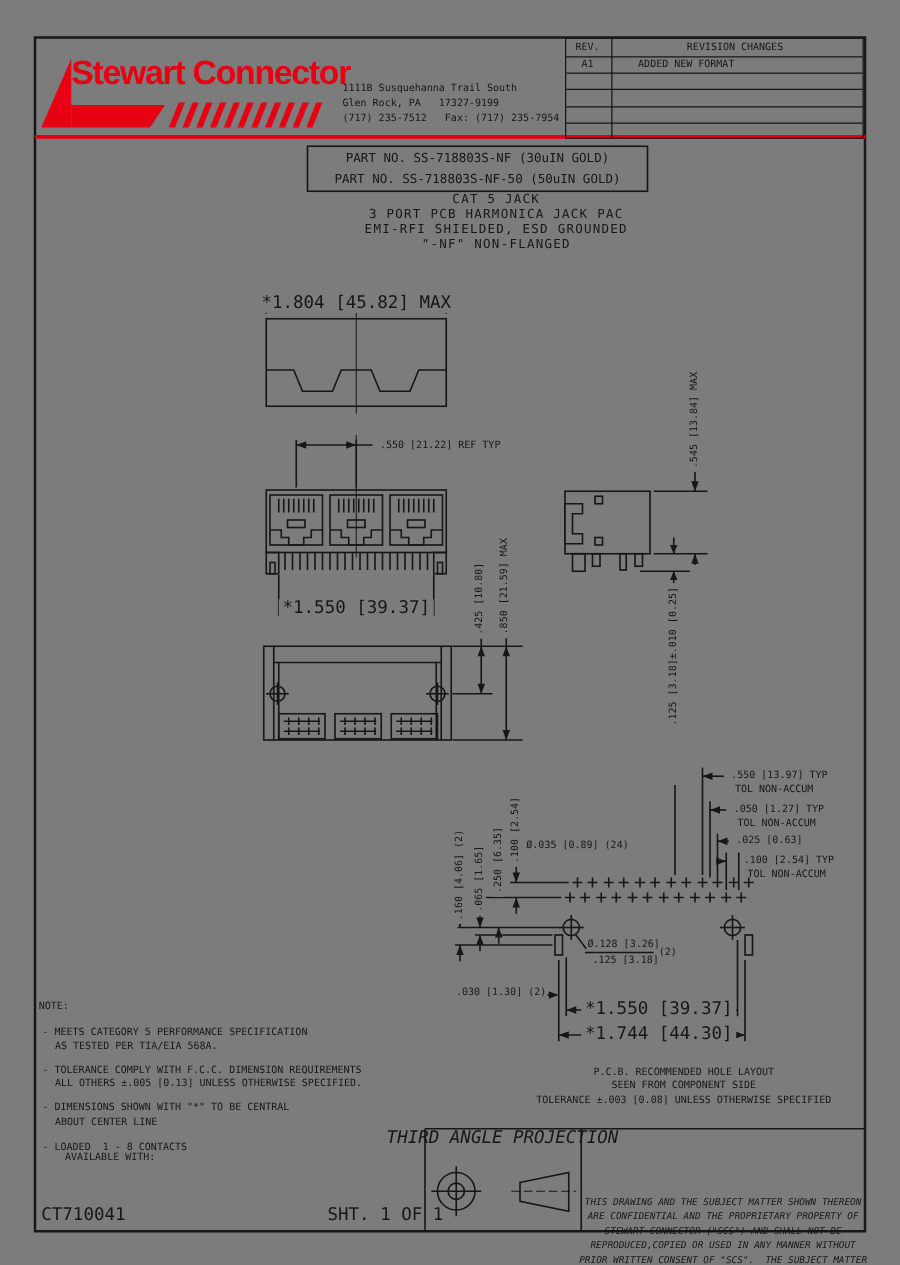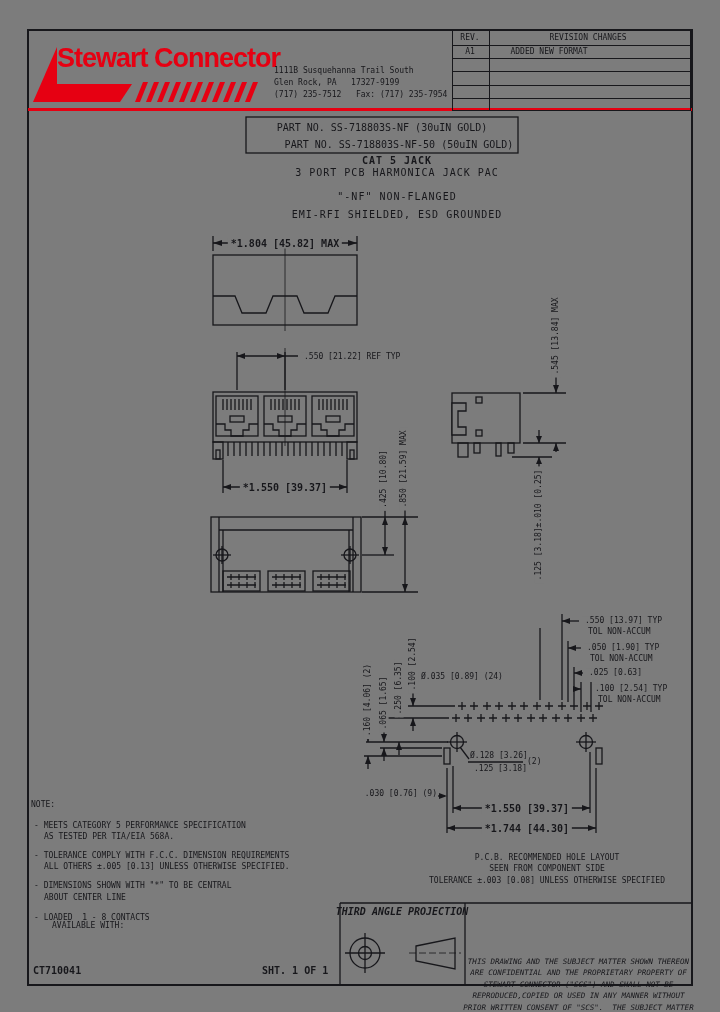--- a/index.html
+++ b/index.html
@@ -17,21 +17,21 @@
   svg .f{fill:var(--ink);stroke:none;}
   svg .red{fill:var(--red);stroke:none;}
   svg .cut{fill:var(--bg);stroke:var(--ink);stroke-width:1.3;}
   .L{position:absolute;z-index:2;white-space:pre;line-height:1.1;color:var(--ink);}
   .cc{transform:translate(-50%,-50%);}
   .lc{transform:translate(0,-50%);}
   .rc{transform:translate(-100%,-50%);}
   .rr{transform:translate(-50%,-50%) rotate(-90deg);}
   .bg{background:var(--bg);padding:0 3px;}
   .f8{font-size:8px;}
-  .f9{font-size:10px;font-weight:bold;}
+  .f9{font-size:14px;}
   .f10{font-size:10px;}
   .it{font-style:italic;}
   .ls1{letter-spacing:1px;}
   .logoTxt{font-family:"Liberation Sans",sans-serif;font-weight:bold;font-size:27px;
            letter-spacing:-1px;color:var(--red);}
   .revTable{position:absolute;left:452px;top:30px;width:239px;height:81px;z-index:2;
             border:1.4px solid var(--ink);box-sizing:border-box;}
   .revRow{box-sizing:border-box;border-bottom:1.2px solid var(--ink);width:100%;}
   .revDivider{position:absolute;left:36px;top:0;bottom:0;width:1.2px;background:var(--ink);}
   .legalBox{position:absolute;left:466px;top:904px;width:225px;height:96px;z-index:2;
@@ -280,50 +280,50 @@
     <div class="revRow" style="height:13.2px;"></div>
     <div class="revRow" style="height:13.2px;border-bottom:none;"></div>
     <div class="revDivider"></div>
   </div>
   <div class="L f8 cc" style="left:470px;top:38px;">REV.</div>
   <div class="L f8 cc" style="left:588px;top:38px;">REVISION CHANGES</div>
   <div class="L f8 cc" style="left:470px;top:52px;">A1</div>
   <div class="L f8 cc" style="left:549px;top:52px;">ADDED NEW FORMAT</div>
 
   <div class="L f10 cc" style="left:382px;top:127px;">PART NO. SS-718803S-NF (30uIN GOLD)</div>
-  <div class="L f10 cc" style="left:382px;top:144px;margin-left:17px;">PART NO. SS-718803S-NF-50 (50uIN GOLD)</div>
-  <div class="L f10 ls1 cc" style="left:397px;top:160px;font-weight:bold;">CAT 5 JACK</div>
+  <div class="L f10 cc" style="left:382px;top:144px;">PART NO. SS-718803S-NF-50 (50uIN GOLD)</div>
+  <div class="L f10 ls1 cc" style="left:397px;top:160px;">CAT 5 JACK</div>
   <div class="L f10 ls1 cc" style="left:397px;top:172px;">3 PORT PCB HARMONICA JACK PAC</div>
-  <div class="L f10 ls1 cc" style="left:397px;top:184px;margin-top:30px;">EMI-RFI SHIELDED, ESD GROUNDED</div>
+  <div class="L f10 ls1 cc" style="left:397px;top:184px;">EMI-RFI SHIELDED, ESD GROUNDED</div>
   <div class="L f10 ls1 cc" style="left:397px;top:196px;">"-NF" NON-FLANGED</div>
 
   <div class="L f9 cc bg" style="left:285px;top:243px;">*1.804 [45.82] MAX</div>
   <div class="L f8 lc bg" style="left:301px;top:357px;">.550 [21.22] REF TYP</div>
   <div class="L f9 cc bg" style="left:285px;top:487px;">*1.550 [39.37]</div>
   <div class="L f8 rr bg" style="left:384px;top:479px;">.425 [10.80]</div>
   <div class="L f8 rr bg" style="left:404px;top:469px;">.850 [21.59] MAX</div>
   <div class="L f8 rr bg" style="left:556px;top:336px;">.545 [13.84] MAX</div>
   <div class="L f8 rr bg" style="left:539px;top:525px;">.125 [3.18]±.010 [0.25]</div>
 
   <div class="L f8 lc bg" style="left:582px;top:621px;">.550 [13.97] TYP</div>
   <div class="L f8 lc" style="left:588px;top:632px;">TOL NON-ACCUM</div>
-  <div class="L f8 lc bg" style="left:584px;top:648px;">.050 [1.90] TYP</div>
+  <div class="L f8 lc bg" style="left:584px;top:648px;">.050 [1.27] TYP</div>
   <div class="L f8 lc" style="left:590px;top:659px;">TOL NON-ACCUM</div>
   <div class="L f8 lc bg" style="left:586px;top:673px;">.025 [0.63]</div>
   <div class="L f8 lc bg" style="left:592px;top:689px;">.100 [2.54] TYP</div>
   <div class="L f8 lc" style="left:598px;top:700px;">TOL NON-ACCUM</div>
   <div class="L f8 rr bg" style="left:368px;top:700px;">.160 [4.06] (2)</div>
   <div class="L f8 rr bg" style="left:384px;top:703px;">.065 [1.65]</div>
   <div class="L f8 rr bg" style="left:399px;top:688px;">.250 [6.35]</div>
   <div class="L f8 rr bg" style="left:413px;top:664px;">.100 [2.54]</div>
   <div class="L f8 cc bg" style="left:462px;top:677px;">Ø.035 [0.89] (24)</div>
   <div class="L f8 lc" style="left:470px;top:756px;">Ø.128 [3.26]</div>
   <div class="L f8 lc" style="left:474px;top:769px;">.125 [3.18]</div>
   <div class="L f8 lc" style="left:527px;top:762px;">(2)</div>
-  <div class="L f8 rc" style="left:437px;top:794px;">.030 [0.76] (9)</div>
+  <div class="L f8 rc" style="left:437px;top:794px;">.030 [1.30] (2)</div>
   <div class="L f9 cc bg" style="left:527px;top:808px;">*1.550 [39.37]</div>
   <div class="L f9 cc bg" style="left:527px;top:828px;">*1.744 [44.30]</div>
   <div class="L f8 cc" style="left:547px;top:858px;">P.C.B. RECOMMENDED HOLE LAYOUT</div>
   <div class="L f8 cc" style="left:547px;top:869px;">SEEN FROM COMPONENT SIDE</div>
   <div class="L f8 cc" style="left:547px;top:881px;">TOLERANCE ±.003 [0.08] UNLESS OTHERWISE SPECIFIED</div>
 
   <div class="L f8" style="left:31px;top:801px;">NOTE:</div>
   <div class="L f8" style="left:34px;top:822px;">- MEETS CATEGORY 5 PERFORMANCE SPECIFICATION</div>
   <div class="L f8" style="left:44px;top:833px;">AS TESTED PER TIA/EIA 568A.</div>
   <div class="L f8" style="left:34px;top:852px;">- TOLERANCE COMPLY WITH F.C.C. DIMENSION REQUIREMENTS</div>

